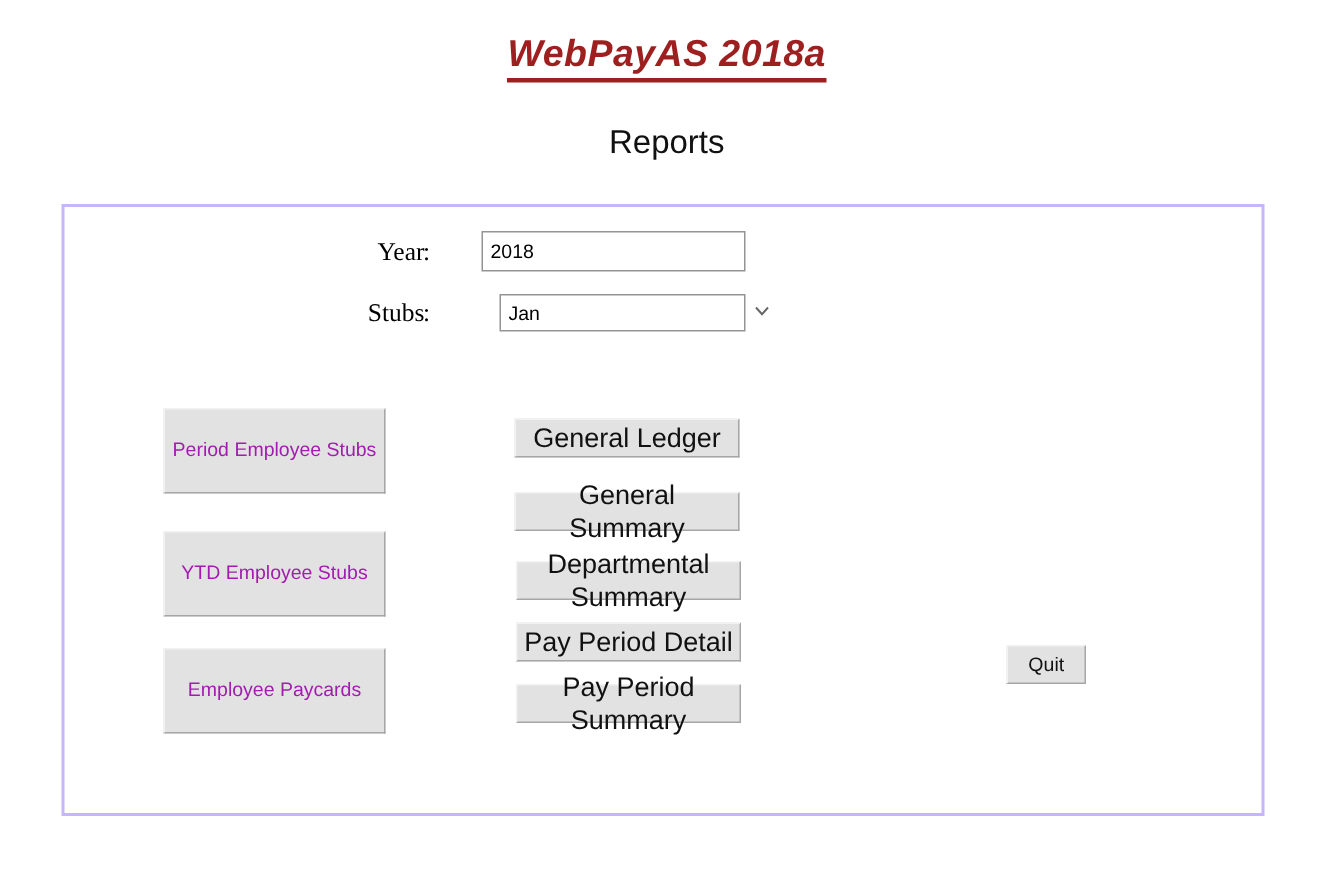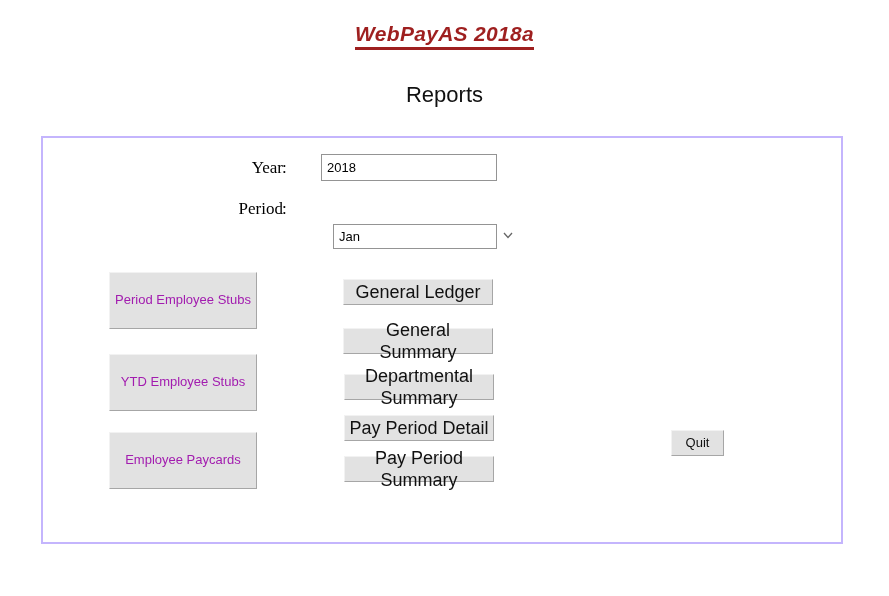--- a/index.html
+++ b/index.html
@@ -16,21 +16,21 @@
     position: relative;
   }
 
   #app-title {
     position: absolute;
     left: 0;
     top: 22px;
     width: 889px;
     text-align: center;
     font-family: "Liberation Sans", sans-serif;
-    font-size: 21px;
+    font-size: 25px;
     font-weight: bold;
     font-style: italic;
     color: #9e1f1f;
     letter-spacing: 0.3px;
   }
   #app-title .underline-text {
     border-bottom: 3px solid #9e1f1f;
     padding-bottom: 1px;
     display: inline-block;
   }
@@ -91,21 +91,20 @@
     padding: 0 5px;
     outline: none;
   }
 
   #period-select-wrap {
     position: absolute;
     left: 290px;
     top: 58px;
     width: 188px;
     height: 25px;
-    margin-top: 28px;
   }
   #period-select {
     width: 164px;
     height: 25px;
     box-sizing: border-box;
     border: 1px solid #949494;
     background: #ffffff;
     font-family: "Liberation Sans", sans-serif;
     font-size: 13px;
     color: #000000;
@@ -171,21 +170,21 @@
 
 <div id="form-panel">
 
   <div class="field-row">
     <div class="field-label" style="left:150px; top:20px;">Year</div>
     <div class="field-colon" style="left:239px; top:20px;">:</div>
     <input id="year-input" type="text" value="2018" style="">
   </div>
 
   <div class="field-row">
-    <div class="field-label" style="left:150px; top:61px;">Period</div>
+    <div class="field-label" style="left:150px; top:61px;">Stubs</div>
     <div class="field-colon" style="left:239px; top:61px;">:</div>
     <div id="period-select-wrap">
       <select id="period-select"><option value="Jan">Jan</option><option value="Feb">Feb</option><option value="Mar">Mar</option><option value="Apr">Apr</option><option value="May">May</option><option value="Jun">Jun</option><option value="Jul">Jul</option><option value="Aug">Aug</option><option value="Sep">Sep</option><option value="Oct">Oct</option><option value="Nov">Nov</option><option value="Dec">Dec</option></select>
       <svg id="period-chevron" viewBox="0 0 10 7">
         <polyline points="1,1 5,5.5 9,1" fill="none" stroke="#666666" stroke-width="1.3"></polyline>
       </svg>
     </div>
   </div>
 
   <div class="btn btn-left" style="left:66px; top:134px;">Period Employee Stubs</div>

